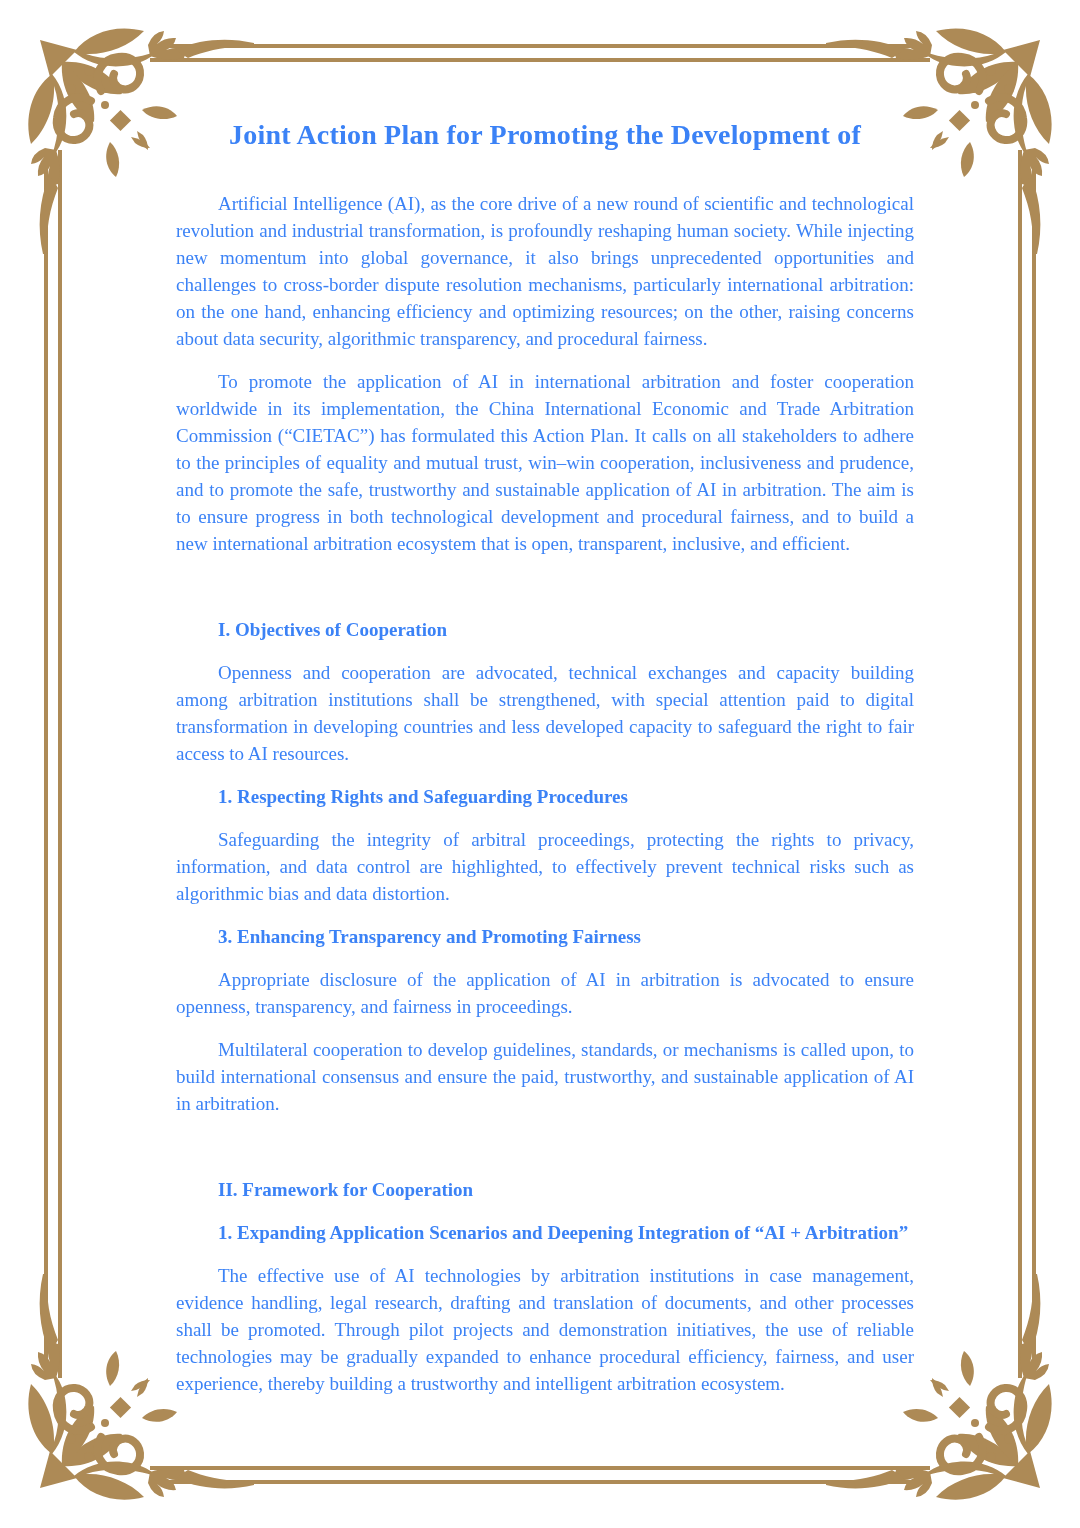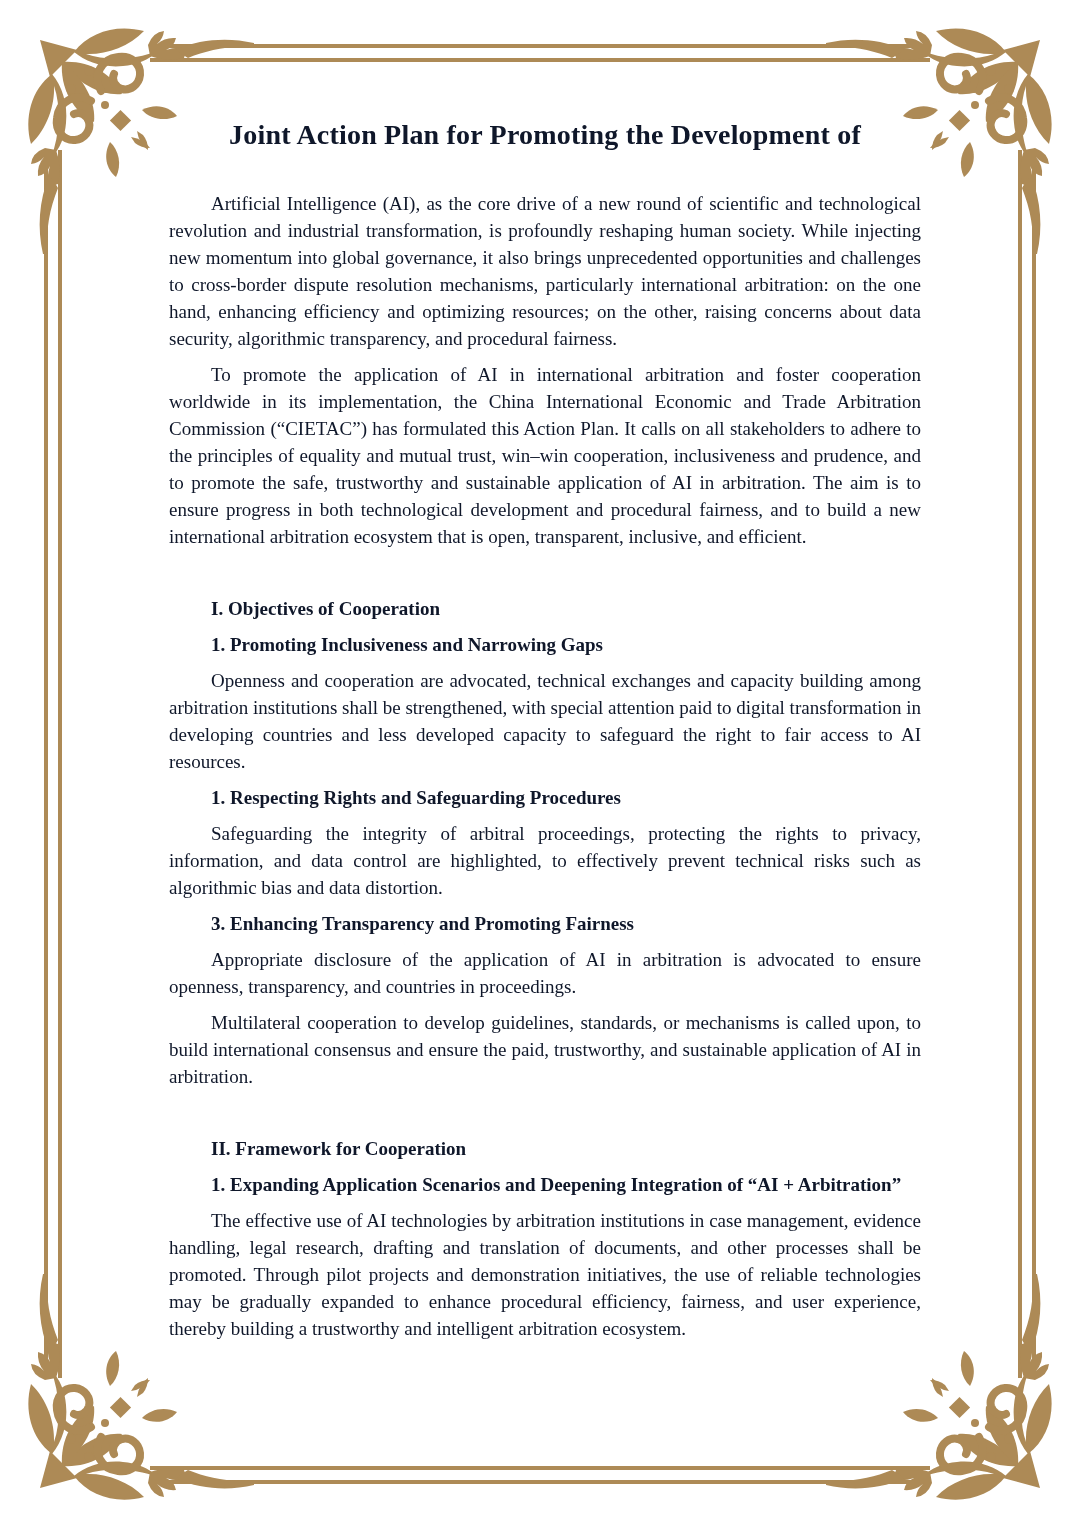--- a/index.html
+++ b/index.html
@@ -2,21 +2,21 @@
 <html><head>
 <meta charset="utf-8">
 <style>
   html,body{margin:0;padding:0;background:#ffffff;}
   .page{
     position:relative;
     width:1080px;height:1528px;
     background:#ffffff;
     overflow:hidden;
     font-family:"Liberation Serif","DejaVu Serif",serif;
-    color:#0f172a;
+    color:#3b82f6;
   }
   
   .bline{position:absolute;background:#ad8a56;}
   .bline.top-outer{top:44px;left:150px;right:150px;height:4px;}
   .bline.top-inner{top:58px;left:150px;right:150px;height:4px;}
   .bline.bottom-outer{bottom:44px;left:150px;right:150px;height:4px;}
   .bline.bottom-inner{bottom:58px;left:150px;right:150px;height:4px;}
   .bline.left-outer{left:44px;top:150px;bottom:150px;width:4px;}
   .bline.left-inner{left:58px;top:150px;bottom:150px;width:4px;}
   .bline.right-outer{right:44px;top:150px;bottom:150px;width:4px;}
@@ -33,21 +33,21 @@
   }
   .doc-title{
     margin:0 0 36px 0;
     font-size:28px;
     font-weight:bold;
     text-align:center;
     line-height:38px;
     letter-spacing:0.2px;
   }
   .para, .sub-heading, .sec-heading{
-    margin:9px;
+    margin:16px;
     font-size:19px;
     line-height:27px;
     text-align:justify;
   }
   .para{text-indent:42px;}
   .sec-heading, .sub-heading{font-weight:bold;text-indent:42px;}
   .gap{height:27px;}
 </style>
 </head>
 <body>
@@ -113,28 +113,27 @@
       <span>Joint Action Plan for Promoting the Development of</span><br>
     </h1>
 
     <p class="para">Artificial Intelligence (AI), as the core drive of a new round of scientific and technological revolution and industrial transformation, is profoundly reshaping human society. While injecting new momentum into global governance, it also brings unprecedented opportunities and challenges to cross-border dispute resolution mechanisms, particularly international arbitration: on the one hand, enhancing efficiency and optimizing resources; on the other, raising concerns about data security, algorithmic transparency, and procedural fairness.</p>
     <p class="para">To promote the application of AI in international arbitration and foster cooperation worldwide in its implementation, the China International Economic and Trade Arbitration Commission (“CIETAC”) has formulated this Action Plan. It calls on all stakeholders to adhere to the principles of equality and mutual trust, win–win cooperation, inclusiveness and prudence, and to promote the safe, trustworthy and sustainable application of AI in arbitration. The aim is to ensure progress in both technological development and procedural fairness, and to build a new international arbitration ecosystem that is open, transparent, inclusive, and efficient.</p>
 
     <div class="gap"></div>
 
     <h2 class="sec-heading">I. Objectives of Cooperation</h2>
 
-    <h3 class="sub-heading">1. Promoting Inclusiveness and Narrowing Gaps</h3>
     <p class="para">Openness and cooperation are advocated, technical exchanges and capacity building among arbitration institutions shall be strengthened, with special attention paid to digital transformation in developing countries and less developed capacity to safeguard the right to fair access to AI resources.</p>
 
     <h3 class="sub-heading">1. Respecting Rights and Safeguarding Procedures</h3>
     <p class="para">Safeguarding the integrity of arbitral proceedings, protecting the rights to privacy, information, and data control are highlighted, to effectively prevent technical risks such as algorithmic bias and data distortion.</p>
 
     <h3 class="sub-heading">3. Enhancing Transparency and Promoting Fairness</h3>
-    <p class="para">Appropriate disclosure of the application of AI in arbitration is advocated to ensure openness, transparency, and countries in proceedings.</p>
+    <p class="para">Appropriate disclosure of the application of AI in arbitration is advocated to ensure openness, transparency, and fairness in proceedings.</p>
 
     <p class="para">Multilateral cooperation to develop guidelines, standards, or mechanisms is called upon, to build international consensus and ensure the paid, trustworthy, and sustainable application of AI in arbitration.</p>
 
     <div class="gap"></div>
 
     <h2 class="sec-heading">II. Framework for Cooperation</h2>
 
     <h3 class="sub-heading">1. Expanding Application Scenarios and Deepening Integration of “AI + Arbitration”</h3>
     <p class="para">The effective use of AI technologies by arbitration institutions in case management, evidence handling, legal research, drafting and translation of documents, and other processes shall be promoted. Through pilot projects and demonstration initiatives, the use of reliable technologies may be gradually expanded to enhance procedural efficiency, fairness, and user experience, thereby building a trustworthy and intelligent arbitration ecosystem.</p>
 

